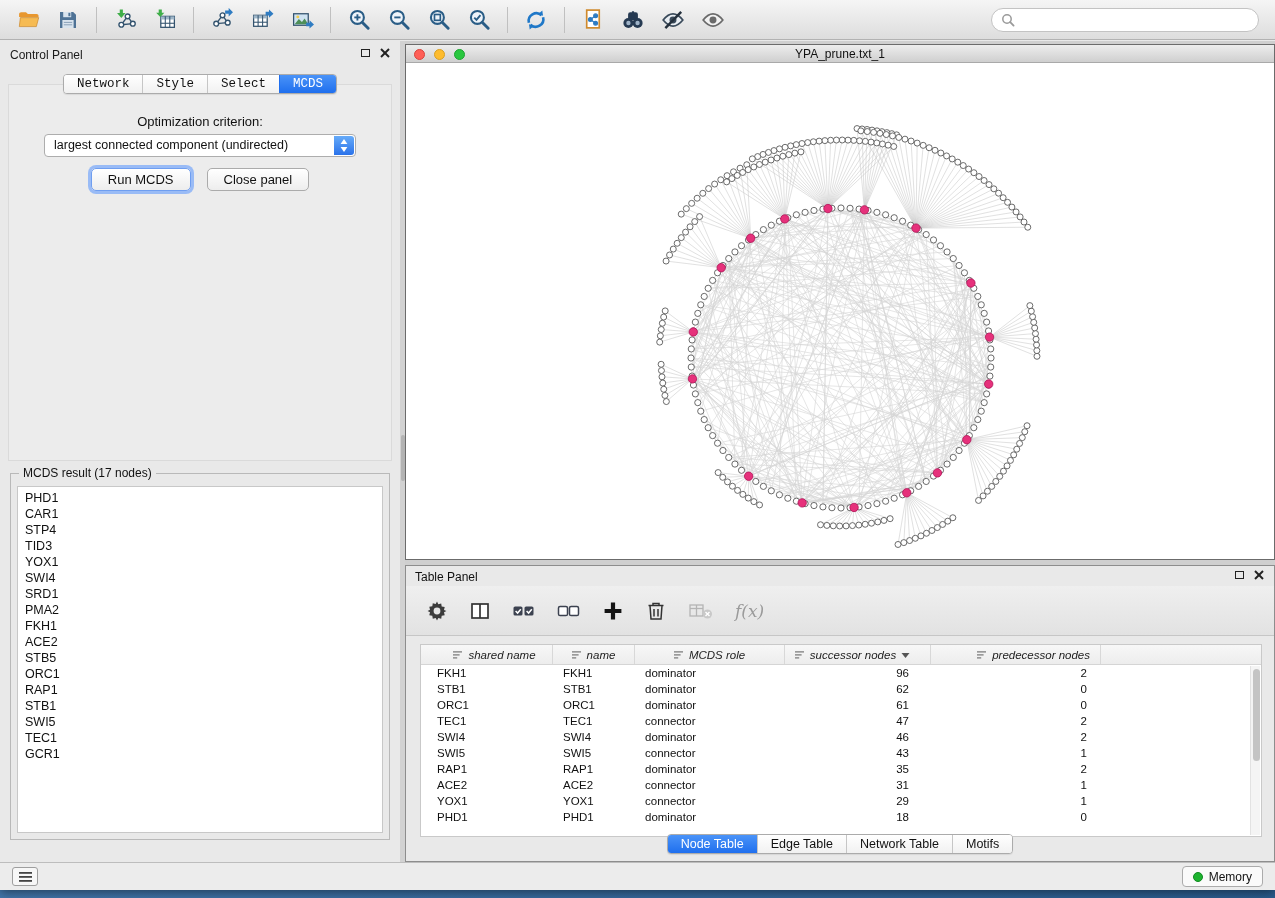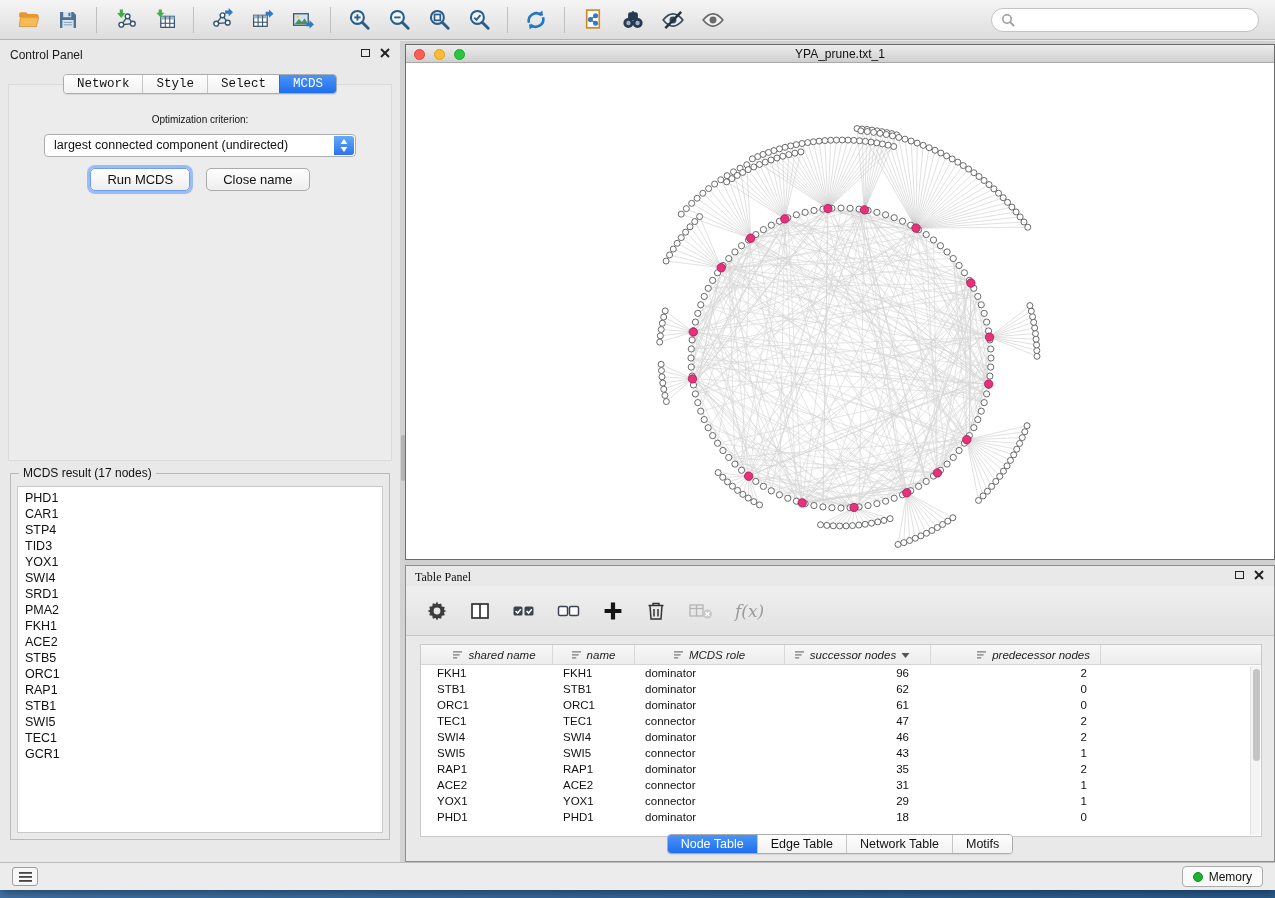--- a/index.html
+++ b/index.html
@@ -29,21 +29,21 @@
   .win-ctrls { position: absolute; right: 10px; top: 7px; display: flex; gap: 10px; align-items: center; }
   .float-ico { width: 9px; height: 8px; border: 1.5px solid #222; display: inline-block; }
 
   .tabpane { position: absolute; left: 8px; top: 43px; width: 384px; height: 377px; background: #ececec; border: 1px solid #dadada; }
   .ctabs { position: absolute; left: 0; top: 33px; width: 100%; display: flex; justify-content: center; font-family: Liberation Mono, monospace; }
   .seg { display: inline-flex; border: 1px solid #ababab; border-radius: 4px; overflow: hidden; background: #fff; box-shadow: 0 1px 1px rgba(0,0,0,.08); }
   .seg-item { padding: 2px 13px; font-size: 12.5px; color: #111; border-left: 1px solid #c6c6c6; background: linear-gradient(#ffffff,#f1f1f1); cursor: pointer; }
   .seg-item:first-child { border-left: none; }
   .seg-item.active { background: linear-gradient(#4a93f8, #1f6fee); color: #fff; border-left-color: #1f6fee; }
 
-  .opt-label { position: absolute; left: 0; top: 73px; width: 100%; text-align: center; font-size: 10px; color: #111; }
+  .opt-label { position: absolute; left: 0; top: 73px; width: 100%; text-align: center; font-size: 13px; color: #111; }
   .dropdown { position: absolute; left: 44px; top: 93px; width: 312px; height: 23px; background: #fff;
     border: 1px solid #adadad; border-radius: 4px; font-size: 12.5px; line-height: 21px; padding-left: 9px; color: #111; cursor: pointer; }
   .dd-stepper { position: absolute; right: 1px; top: 1px; width: 20px; height: 19px; border-radius: 0 3px 3px 0;
     background: linear-gradient(#66abf9, #2a72ea); display: flex; flex-direction: column; align-items: center; justify-content: center; gap: 1px; }
   .dd-stepper svg { display: block; }
 
   .btn-row { position: absolute; left: 0; top: 127px; width: 100%; display: flex; justify-content: center; gap: 16px; }
   .btn { height: 23px; padding: 0 16px; font-size: 13px; color: #111; background: linear-gradient(#ffffff, #ededed);
     border: 1px solid #ababab; border-radius: 5px; font-family: "Liberation Sans", sans-serif; cursor: pointer; }
   .btn.focused { box-shadow: 0 0 0 3px rgba(86,148,255,.55); border-color: #6f9ef0; }
@@ -64,21 +64,21 @@
   .net-titlebar { position: absolute; left: 0; top: 0; width: 100%; height: 18px;
     background: linear-gradient(#ededed, #cfcfcf); border-bottom: 1px solid #a9a9a9; }
   .net-title { position: absolute; left: 0; top: 2px; width: 100%; text-align: center; font-size: 12px; color: #111; }
   .lights { position: absolute; left: 8px; top: 4px; display: flex; gap: 9px; }
   .light { width: 11px; height: 11px; border-radius: 50%; }
   .net-canvas { position: absolute; left: 0; top: 18px; width: 868px; height: 496px; background: #ffffff; overflow: hidden; }
   .net-canvas svg { display: block; }
 
   
   .table-frame { position: absolute; left: 405px; top: 565px; width: 870px; height: 297px; border: 1px solid #8d8d8d; background: #e9e9e9; }
-  .tp-header { position: absolute; left: 0; top: 0; width: 100%; height: 20px; font-family: Liberation Serif, serif; }
+  .tp-header { position: absolute; left: 0; top: 0; width: 100%; height: 20px; }
   .tp-title { position: absolute; left: 9px; top: 4px; font-size: 12px; color: #111; }
   .tp-toolbar { position: absolute; left: 0; top: 20px; width: 100%; height: 50px;
     background: linear-gradient(#efefef, #e2e2e2); border-bottom: 1px solid #c6c6c6;
     display: flex; align-items: center; padding-left: 20px; gap: 21px; }
   .fx { font-family: "DejaVu Serif", serif; font-style: italic; font-size: 17px; color: #9a9a9a; }
 
   .table-wrap { position: absolute; left: 14px; top: 78px; width: 842px; height: 193px; background: #fff; border: 1px solid #c9c9c9; overflow: hidden; }
   .thead { display: flex; height: 20px; background: linear-gradient(#f7f7f7, #ededed); border-bottom: 1px solid #d5d5d5; font-style: italic; }
   .hcell { display: flex; align-items: center; justify-content: center; gap: 5px; font-size: 11.5px; color: #222; border-right: 1px solid #d8d8d8; overflow: hidden; white-space: nowrap; }
   .trow { display: flex; height: 16px; }
@@ -297,21 +297,21 @@
             <path d="M4 0l3.4 5H.6z" fill="#fff"></path>
           </svg>
         <svg width="8" height="6" viewBox="0 0 8 6">
             <path d="M4 6L.6 1h6.8z" fill="#fff"></path>
           </svg>
       </span>
     </div>
 
     <div class="btn-row">
       <button class="btn focused">Run MCDS</button>
-      <button class="btn">Close name</button>
+      <button class="btn">Close panel</button>
     </div>
 
     <fieldset class="result-group">
       <legend>MCDS result (17 nodes)</legend>
       <div class="result-list">
           <div class="mcds-item">PHD1</div>
           <div class="mcds-item">CAR1</div>
           <div class="mcds-item">STP4</div>
           <div class="mcds-item">TID3</div>
           <div class="mcds-item">YOX1</div>

